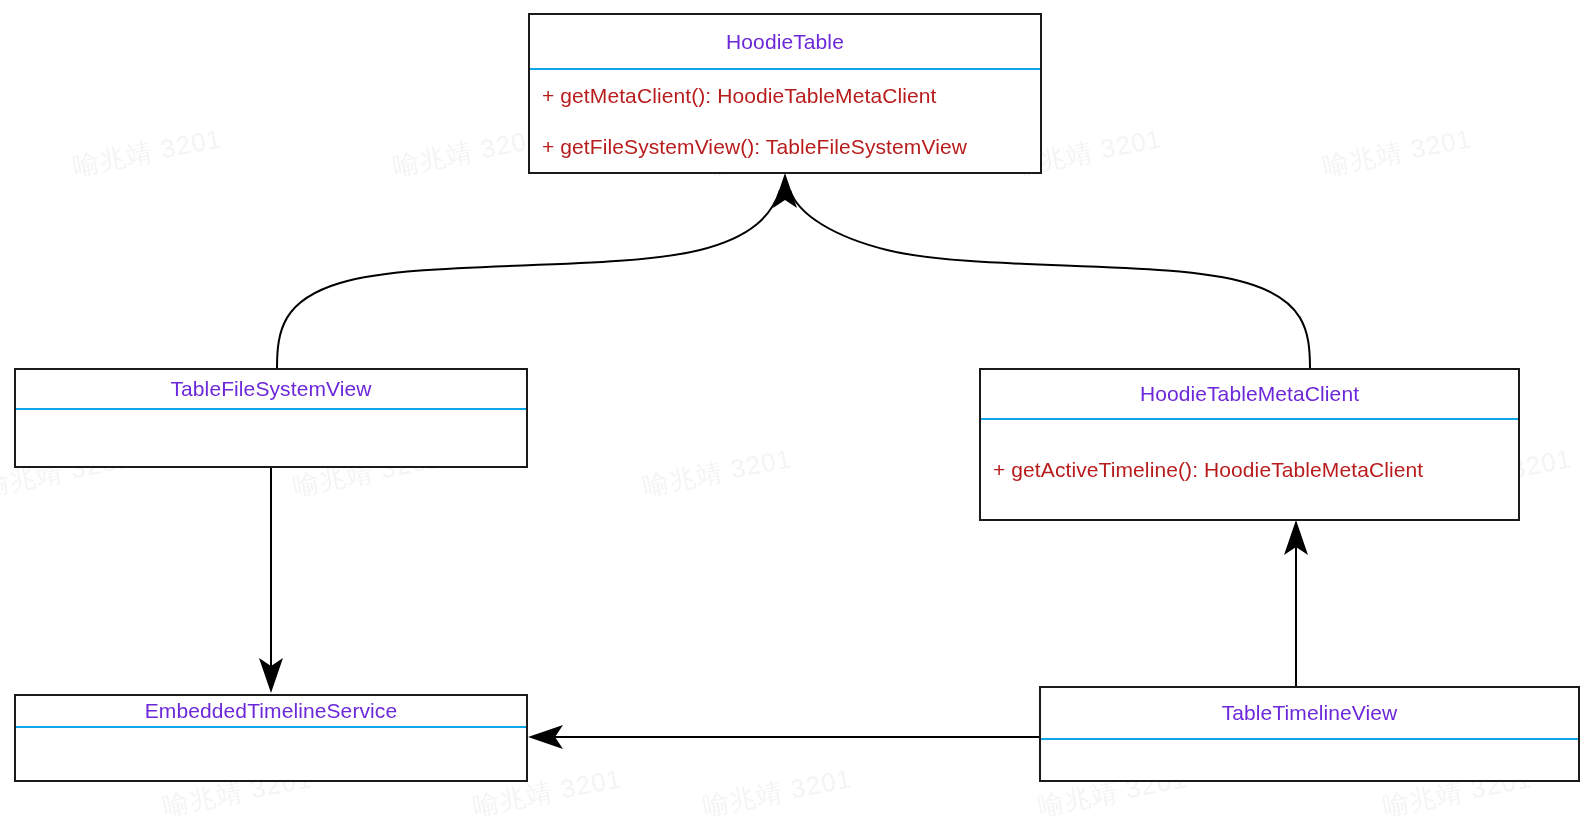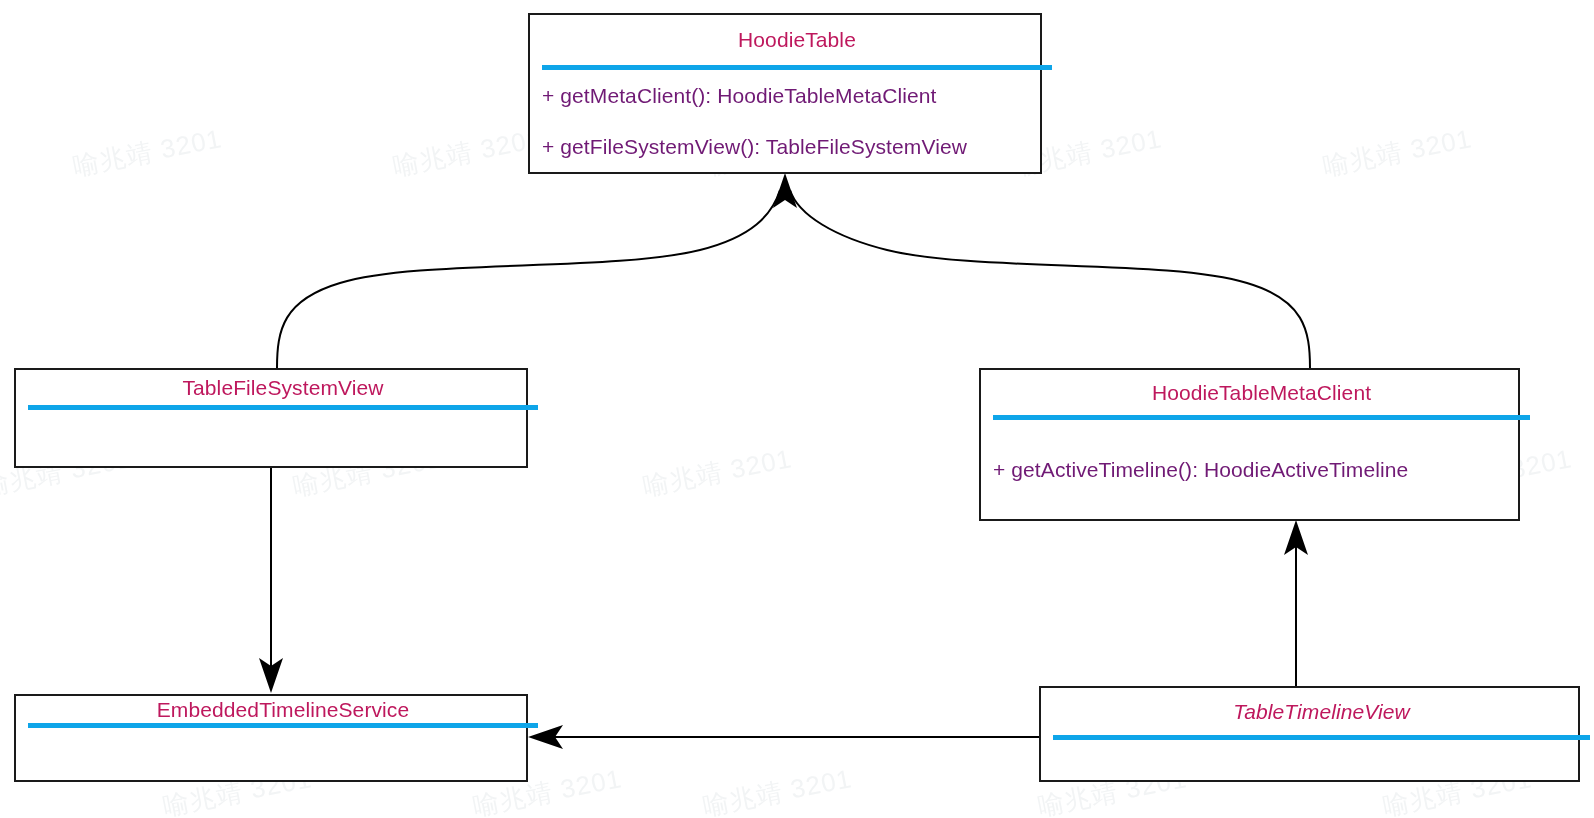--- a/index.html
+++ b/index.html
@@ -64,38 +64,37 @@
     z-index: 2;
     display: flex;
     flex-direction: column;
   }
   .class-header {
     box-sizing: border-box;
     width: 100%;
     display: flex;
     align-items: center;
     justify-content: center;
-    border-bottom: 5px solid #0ea5e9;
+    border-bottom: 2px solid #0ea5e9;
     font-size: 21px;
-    color: #be185d;
+    color: #6d28d9;
     letter-spacing: 0.1px;
-    margin-left: 12px;
   }
   .class-body {
     box-sizing: border-box;
     width: 100%;
     flex: 1 1 auto;
     display: flex;
     flex-direction: column;
     justify-content: center;
   }
   .class-member {
     box-sizing: border-box;
     font-size: 21px;
-    color: #701a75;
+    color: #b91c1c;
     padding-left: 12px;
     white-space: nowrap;
     letter-spacing: 0.1px;
   }
   .class-body.empty {
     min-height: 40px;
   }
 
   
   #box-hoodie-table      { left: 528px; top: 13px;  width: 514px; height: 161px; }
@@ -106,21 +105,21 @@
   #box-table-file-system-view .class-header { height: 40px; }
 
   #box-hoodie-table-meta-client { left: 979px; top: 368px; width: 541px; height: 153px; }
   #box-hoodie-table-meta-client .class-header { height: 50px; }
   #box-hoodie-table-meta-client .class-member { line-height: 50px; }
 
   #box-embedded-timeline-service { left: 14px; top: 694px; width: 514px; height: 88px; gap: 12px; }
   #box-embedded-timeline-service .class-header { height: 50px; }
 
   #box-table-timeline-view { left: 1039px; top: 686px; width: 541px; height: 96px; }
-  #box-table-timeline-view .class-header { height: 60px; font-style: italic; }
+  #box-table-timeline-view .class-header { height: 60px; }
 </style>
 </head>
 <body>
 
 <div id="diagram-canvas">
 
   <div class="watermark-layer">
       <div class="watermark" style="left: 70px; top: 150px; color: rgb(242, 244, 245); transform: rotate(-11deg);">喻兆靖 3201</div>
       <div class="watermark" style="left: 390px; top: 150px; color: rgb(242, 244, 245); transform: rotate(-11deg);">喻兆靖 3201</div>
       <div class="watermark" style="left: 700px; top: 150px; color: rgb(242, 244, 245); transform: rotate(-11deg);">喻兆靖 3201</div>
@@ -181,21 +180,21 @@
   </div>
 
   <div class="class-box" id="box-table-file-system-view">
     <div class="class-header">TableFileSystemView</div>
     <div class="class-body empty"></div>
   </div>
 
   <div class="class-box" id="box-hoodie-table-meta-client">
     <div class="class-header">HoodieTableMetaClient</div>
     <div class="class-body">
-      <div class="class-member">+ getActiveTimeline(): HoodieActiveTimeline</div>
+      <div class="class-member">+ getActiveTimeline(): HoodieTableMetaClient</div>
     </div>
   </div>
 
   <div class="class-box" id="box-embedded-timeline-service">
     <div class="class-header">EmbeddedTimelineService</div>
     <div class="class-body empty"></div>
   </div>
 
   <div class="class-box" id="box-table-timeline-view">
     <div class="class-header">TableTimelineView</div>

